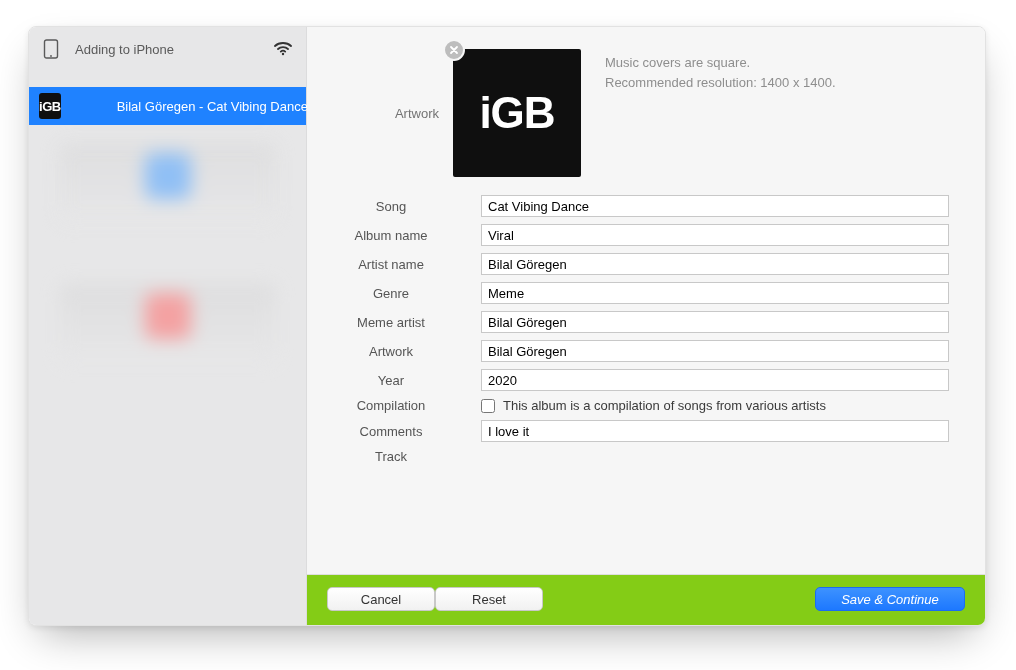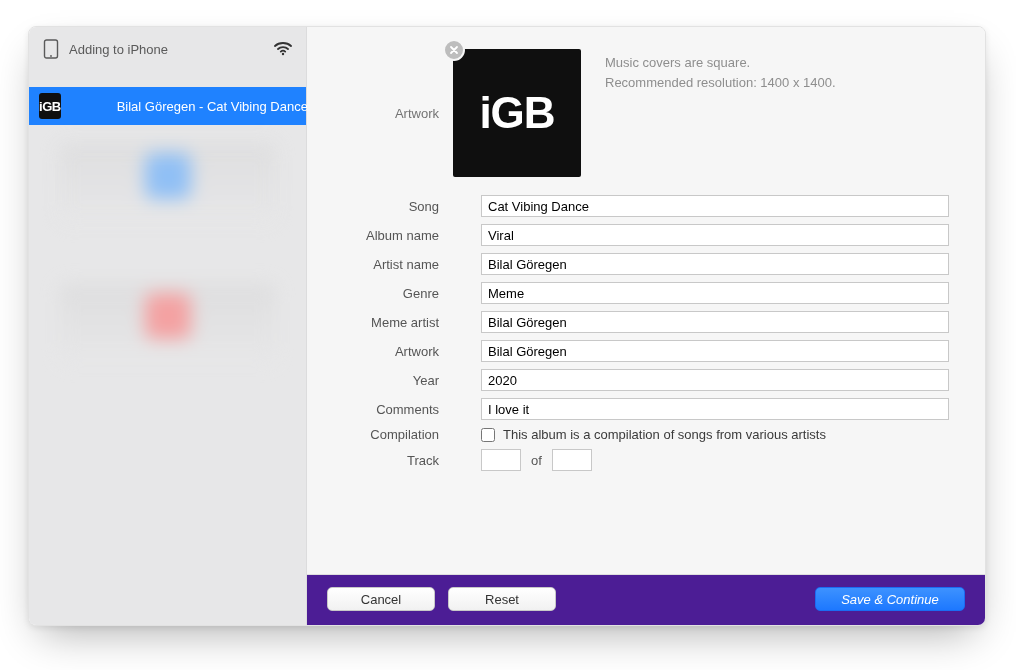--- a/index.html
+++ b/index.html
@@ -36,21 +36,21 @@
   }
   .sidebar-header {
     display: flex;
     align-items: center;
     padding: 12px 14px 8px 14px;
     color: #5a5a5a;
   }
   .device-icon svg { display:block; }
   .sidebar-status {
     flex: 1;
-    padding-left: 10px;
+    padding-left: 16px;
     font-size: 13px;
   }
   .wifi-icon svg { display:block; }
   .track-list {
     margin-top: 20px;
   }
   .track-item {
     background: #1f82ff;
     color: #fff;
     display: flex;
@@ -105,21 +105,21 @@
     padding: 22px 36px 10px 36px;
     overflow: auto;
   }
   .row {
     display:flex;
     align-items:center;
     margin-bottom: 7px;
   }
   .row .label {
     width: 110px;
-    text-align: right;
+    text-align: center;
     padding-right: 14px;
     font-size: 13px;
     color: #555;
   }
   .row .field { flex:1;padding-left:28px; }
   .row input[type="text"].full {
     width: 100%;
     height: 22px;
     border: 1px solid #c8c8c8;
     background: #fff;
@@ -188,23 +188,23 @@
   }
   .compilation-field input[type="checkbox"] {
     width:14px; height:14px; margin:0;
   }
   .track-field { display:flex; align-items:center; gap:10px; }
   .track-of { color:#555; }
 
   
   .footer {
     border-top: 1px solid #dedede;
-    background: #4c1d95;
+    background: #84cc16;
     padding: 12px 20px 14px 20px;
-    display:flex; align-items:center; gap: 13px;
+    display:flex; align-items:center; gap: 0;
   }
   .btn {
     height: 24px;
     min-width: 108px;
     padding: 0 12px;
     border: 1px solid #c8c8c8;
     background: linear-gradient(#ffffff,#f1f1f1);
     border-radius: 5px;
     font-size: 13px;
     cursor: pointer;
@@ -304,37 +304,32 @@
         </div>
         <div class="row">
           <div class="label">Artwork</div>
           <div class="field"><input type="text" class="full" value="Bilal Göregen" style=""></div>
         </div>
         <div class="row">
           <div class="label">Year</div>
           <div class="field"><input type="text" class="full" value="2020" style=""></div>
         </div>
         <div class="row">
-          <div class="label">Comments</div>
-          <div class="field"><input type="text" class="full" value="I love it" style=""></div>
-        </div>
-        <div class="row">
           <div class="label">Compilation</div>
           <div class="field compilation-field">
             <input type="checkbox" style="">
             <span>This album is a compilation of songs from various artists</span>
           </div>
         </div>
         <div class="row">
+          <div class="label">Comments</div>
+          <div class="field"><input type="text" class="full" value="I love it" style=""></div>
+        </div>
+        <div class="row">
           <div class="label">Track</div>
-          <div class="field track-field">
-            <input type="text" class="small" value="" style="">
-            <span class="track-of">of</span>
-            <input type="text" class="small" value="" style="">
-          </div>
         </div>
 
       </div>
 
       <div class="footer">
         <button class="btn">Cancel</button>
         <button class="btn">Reset</button>
         <div class="spacer"></div>
         <button class="btn primary">Save &amp; Continue</button>
       </div>

